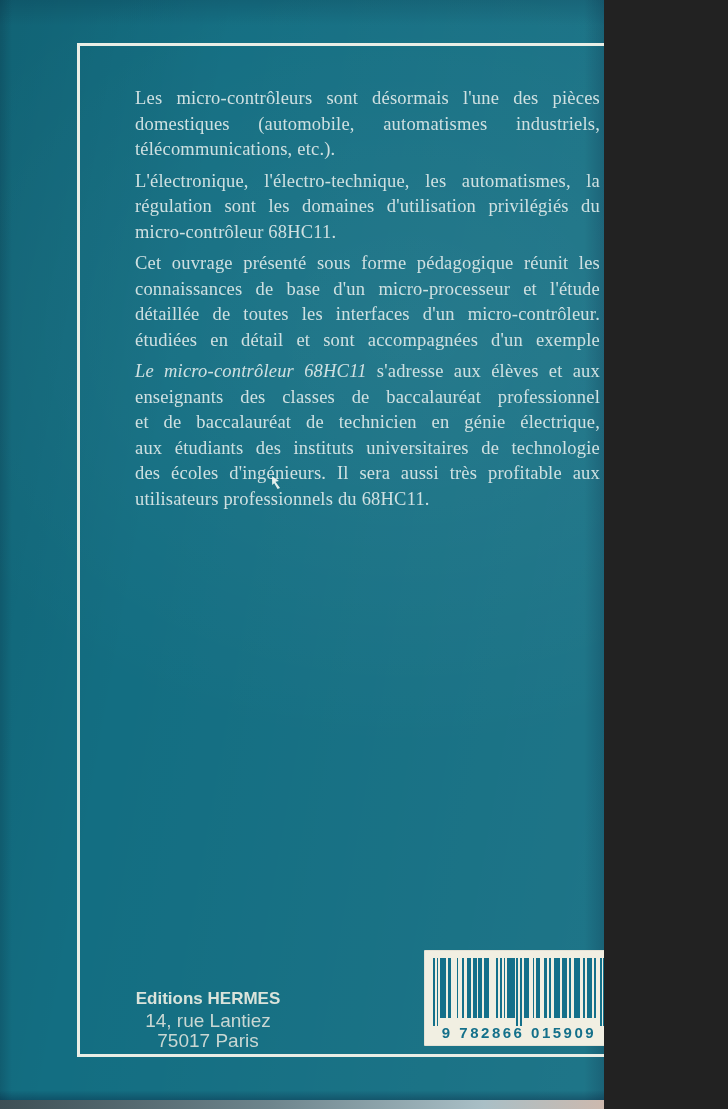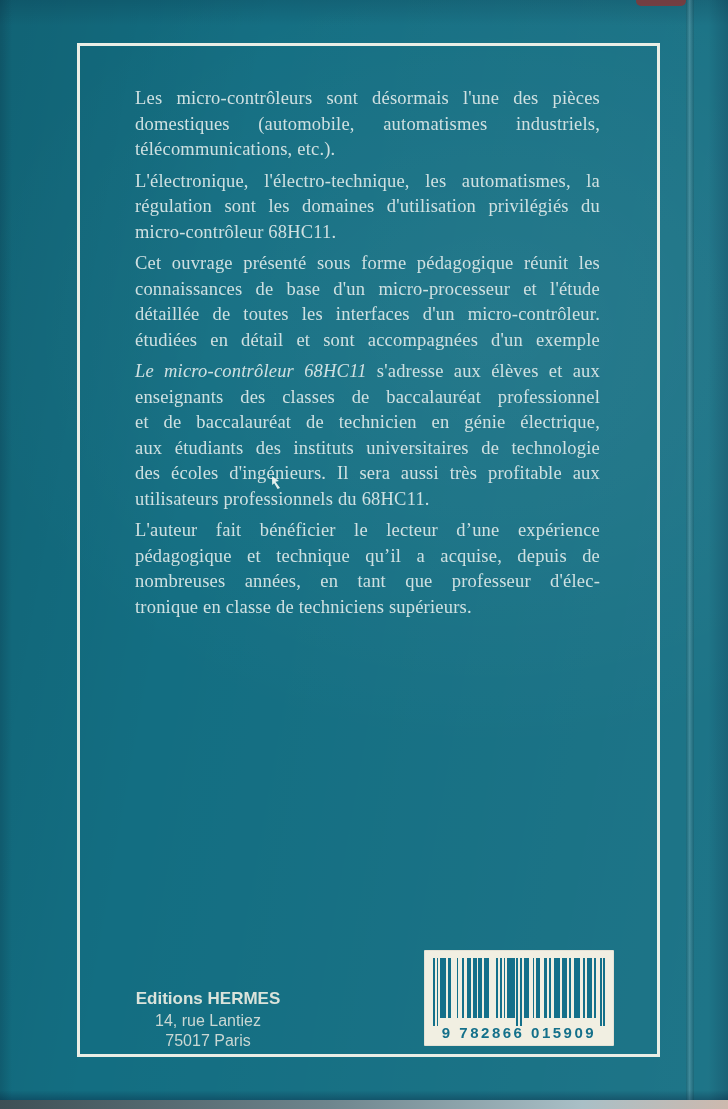--- a/index.html
+++ b/index.html
@@ -1,17 +1,17 @@
 <!DOCTYPE html>
 <html style="--background: #136e82; --text: #cfe0e1; --frame: #eaeee6; --label-bg: #f1efe2; --bar: #14708a; --publisher-text: #dae3db;"><head>
 <meta charset="utf-8">
 <style>
   html,body{margin:0;padding:0;background:#222;}
   .cover{
-    position:relative;width:728px;height:1109px;overflow:hidden;
+    position:relative;width:604px;height:1109px;overflow:hidden;
     background:
       radial-gradient(ellipse 900px 700px at 68% 30%, rgba(255,255,255,0.06), rgba(0,0,0,0) 60%),
       linear-gradient(100deg, rgba(0,0,0,0.10) 0%, rgba(0,0,0,0) 30%, rgba(255,255,255,0.05) 100%),
       var(--background);
     font-family:"Liberation Serif", serif;
   }
   .edge-top{position:absolute;left:0;top:0;right:0;height:26px;
     background:linear-gradient(180deg, rgba(0,0,20,0.12), rgba(0,0,0,0));}
   .edge-left{position:absolute;left:0;top:0;bottom:0;width:12px;
     background:linear-gradient(90deg, rgba(0,0,20,0.14), rgba(0,0,0,0));}
@@ -35,21 +35,21 @@
   .line{height:25.5px;line-height:25.5px;white-space:nowrap;
     text-align:justify;text-align-last:justify;}
   .line.last{text-align-last:left;}
   .line em{font-style:italic;}
 
   .scratch{position:absolute;left:270px;top:475px;}
 
   .publisher{position:absolute;left:134px;top:988px;width:148px;text-align:center;
     font-family:"Liberation Sans", sans-serif;color:var(--publisher-text);}
   .pub-name{font-weight:bold;font-size:17px;line-height:21px;margin-bottom:2px;}
-  .pub-addr{font-size:16px;line-height:20px;color:#c9d7d3;}
+  .pub-addr{font-size:19px;line-height:20px;color:#c9d7d3;}
 
   .barcode-label{position:absolute;left:424px;top:950px;width:190px;height:96px;
     background:var(--label-bg);border-radius:1px;box-shadow:0 0 0 1px rgba(0,0,0,0.05) inset;}
   .bars{position:absolute;left:9px;right:9px;top:8px;height:70px;
     display:flex;align-items:flex-start;}
   .bars div{flex-basis:0;}
   .bar{background:var(--bar);height:60px;}
   .bar.tall{height:68px;}
   .gap{background:transparent;height:60px;}
   .barcode-number{position:absolute;left:0;right:0;top:74px;text-align:center;
@@ -86,26 +86,20 @@
         <div class="line">détaillée de toutes les interfaces d'un micro-contrôleur.</div>
         <div class="line">étudiées en détail et sont accompagnées d'un exemple</div>
       </div>
       <div class="para">
         <div class="line"><em>Le micro-contrôleur 68HC11</em> s'adresse aux élèves et aux</div>
         <div class="line">enseignants des classes de baccalauréat professionnel</div>
         <div class="line">et de baccalauréat de technicien en génie électrique,</div>
         <div class="line">aux étudiants des instituts universitaires de technologie</div>
         <div class="line">des écoles d'ingénieurs. Il sera aussi très profitable aux</div>
         <div class="line last">utilisateurs professionnels du 68HC11.</div>
-      </div>
-      <div class="para">
-        <div class="line">L'auteur fait bénéficier le lecteur d’une expérience</div>
-        <div class="line">pédagogique et technique qu’il a acquise, depuis de</div>
-        <div class="line">nombreuses années, en tant que professeur d'élec-</div>
-        <div class="line last">tronique en classe de techniciens supérieurs.</div>
       </div>
     </div>
 
   <span class="scratch">
     <svg width="15" height="16" viewBox="0 0 15 16">
       <path d="M2 1 L9 6 L5.5 6.8 L10 13 L7.6 14 L4.2 8.2 L2.2 10 Z" fill="#eef6f2" opacity="0.95"></path>
     </svg>
   </span>
 
   <div class="publisher">

